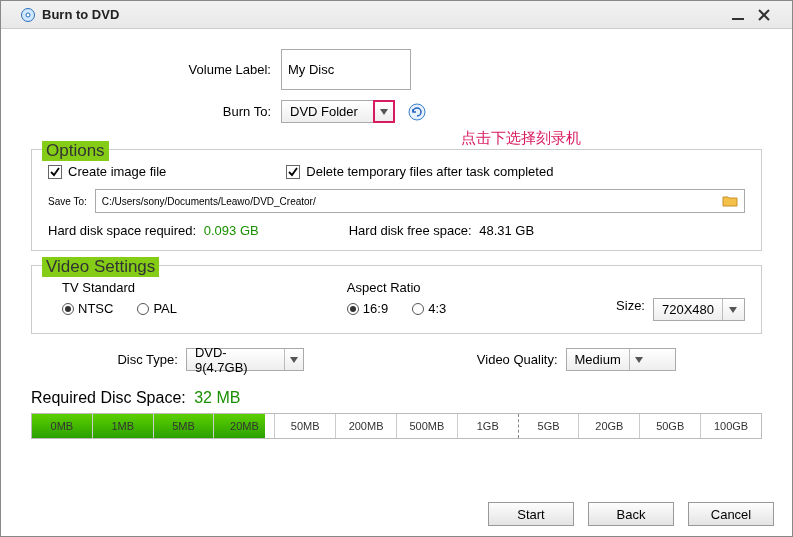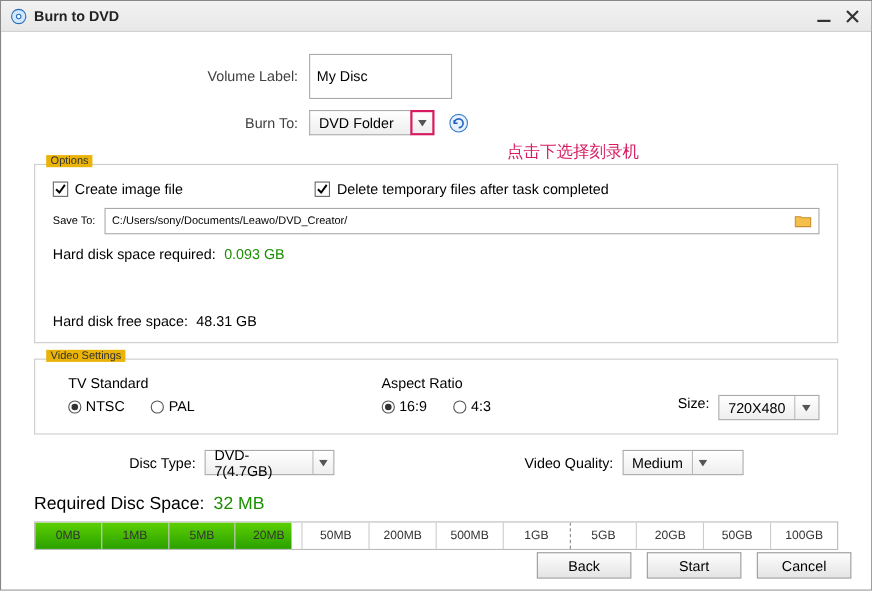--- a/index.html
+++ b/index.html
@@ -1,40 +1,40 @@
 <!DOCTYPE html>
 <html><head>
   <meta charset="utf-8">
   <style>
     * { box-sizing: border-box; margin: 0; padding: 0; font-family: Arial, sans-serif; }
     body { background: #fff; width: 793px; height: 537px; position: relative; }
     .window { width: 793px; height: 537px; border: 1px solid #888; background: #fff; position: relative; }
-    .titlebar { height: 28px; background: linear-gradient(#f2f2f2, #e8e8e8); display: flex; align-items: center; padding: 0 8px; border-bottom: 1px solid #ccc; justify-content: center; }
+    .titlebar { height: 28px; background: linear-gradient(#f2f2f2, #e8e8e8); display: flex; align-items: center; padding: 0 19px; border-bottom: 1px solid #ccc; justify-content: center; }
     .titlebar .icon { width: 16px; height: 16px; margin-right: 6px; }
     .titlebar .title { font-size: 13px; font-weight: bold; color: #222; flex: 1; }
     .titlebar .ctrl { width: 18px; height: 18px; margin-left: 8px; cursor: pointer; display: flex; align-items: center; justify-content: center; }
     .content { padding: 20px 30px 10px 30px; position: relative; }
     .row { display: flex; align-items: center; margin-bottom: 10px; font-size: 13px; }
-    .label { text-align: right; width: 250px; padding-right: 10px; color: #404040; }
+    .label { text-align: right; width: 250px; padding-right: 10px; color: #000000; }
     .textinput { border: 1px solid #aaa; height: 41px; padding: 2px 6px; font-size: 13px; background: #fff; }
     .dropdown { display: inline-flex; align-items: center; border: 1px solid #aaa; height: 23px; background: linear-gradient(#fff,#eee); }
     .dropdown .dd-text { padding: 0 8px; font-size: 13px; }
     .dropdown .dd-arrow { width: 20px; height: 100%; border-left: 1px solid #bbb; display: flex; align-items: center; justify-content: center; }
     .burn-to-arrow { border: 2px solid #d81b60; width: 22px; height: 23px; display: inline-flex; align-items: center; justify-content: center; background: linear-gradient(#fff,#eee); margin-left: -1px; }
     .refresh-icon { margin-left: 12px; width: 20px; height: 20px; display: inline-flex; align-items: center; justify-content: center; }
     .hint { color: #d81b60; font-size: 15px; position: absolute; left: 460px; top: 100px; }
     .fieldset { border: 1px solid #ccc; margin: 14px 0 12px 0; padding: 14px 16px 12px 16px; position: relative; }
-    .fieldset .legend { position: absolute; top: -9px; left: 10px; background: #eab308; padding: 0 4px; font-size: 10px; color: #333; }
+    .fieldset .legend { position: absolute; top: -9px; left: 10px; background: #84cc16; padding: 0 4px; font-size: 17px; color: #333; }
     .checkbox-row { display: flex; gap: 120px; margin-bottom: 10px; }
     .check { display: inline-flex; align-items: center; gap: 6px; font-size: 13px; }
     .check .box { width: 14px; height: 14px; border: 1px solid #666; background: #fff; display: flex; align-items: center; justify-content: center; }
     .save-to-row { display: flex; align-items: center; gap: 8px; margin-bottom: 10px; font-size: 10px; }
     .save-to-row .path { flex: 1; border: 1px solid #aaa; height: 24px; padding: 3px 6px; background: #fff; display: flex; align-items: center; justify-content: space-between; }
     .folder-icon { width: 16px; height: 16px; }
-    .disk-info { display: flex; gap: 46px; font-size: 13px; flex-direction: column; }
+    .disk-info { display: flex; gap: 90px; font-size: 13px; }
     .green { color: #1a8f00; }
     .vs-body { display: flex; justify-content: space-between; align-items: flex-start; font-size: 13px; gap: 20px; }
     .vs-col { }
     .vs-title { margin-bottom: 6px; }
     .radio-group { display: flex; gap: 24px; align-items: center; }
     .radio { display: inline-flex; align-items: center; gap: 4px; }
     .radio .circle { width: 12px; height: 12px; border: 1px solid #555; border-radius: 50%; display: flex; align-items: center; justify-content: center; }
     .radio .dot { width: 6px; height: 6px; background: #333; border-radius: 50%; }
     .size-row { display: flex; align-items: flex-start; gap: 8px; margin-top: 18px; }
     .middle-row { display: flex; justify-content: space-around; align-items: center; font-size: 13px; margin: 14px 0 18px 0; }
@@ -188,21 +188,21 @@
             </span>
           </span>
         </div>
       </div>
     </div>
 
     <div class="middle-row">
       <div class="group">
         <span>Disc Type:</span>
         <span class="dropdown" style="width:118px">
-          <span class="dd-text">DVD-7(4.7GB)</span>
+          <span class="dd-text">DVD-9(4.7GB)</span>
           <span class="dd-arrow">
             <svg width="8" height="6" viewBox="0 0 8 6">
                 <path d="M0 0 L8 0 L4 6 Z" fill="#555"></path>
               </svg>
           </span>
         </span>
       </div>
       <div class="group">
         <span>Video Quality:</span>
         <span class="dropdown" style="width:110px">
@@ -235,17 +235,17 @@
         <div class="tick">5GB</div>
         <div class="tick">20GB</div>
         <div class="tick">50GB</div>
         <div class="tick">100GB</div>
       </div>
     </div>
 
   </div>
 
   <div class="bottom-btns">
+    <button class="btn">Start</button>
     <button class="btn">Back</button>
-    <button class="btn">Start</button>
     <button class="btn">Cancel</button>
   </div>
 </div>
 
 </body></html>

